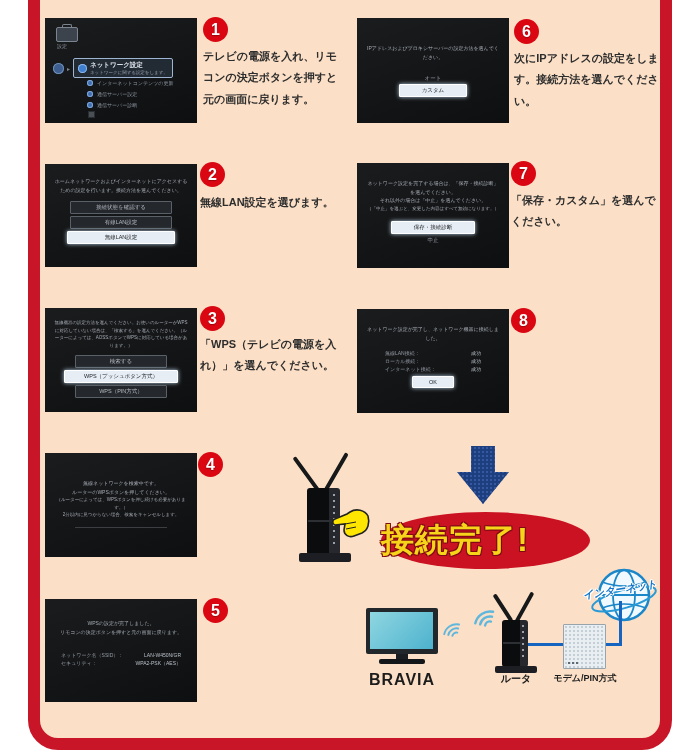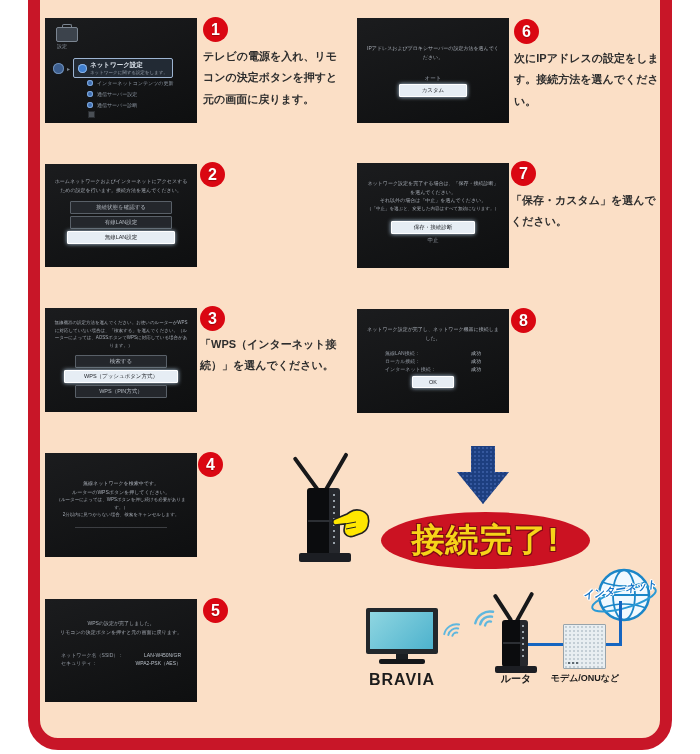--- a/index.html
+++ b/index.html
@@ -54,21 +54,21 @@
                 border-radius:3px;}
   .router .leds{position:absolute;width:2px;background:repeating-linear-gradient(
                 #9aa3ab 0 2px,transparent 2px 6px);}
   .router .split{position:absolute;height:2px;background:#2c2f34;}
   .router .base{position:absolute;background:#1c1e23;border-radius:2px;}
   
   .big-arrow{position:absolute;left:457px;top:446px;width:52px;height:58px;background:#1d3f80;
      background-image:radial-gradient(#35589e 1px,transparent 1px);background-size:4px 4px;
      clip-path:polygon(27% 0,73% 0,73% 45%,100% 45%,50% 100%,0 45%,27% 45%);}
   .complete{position:absolute;left:381px;top:512px;width:209px;height:57px;background:#cb1222;
-     border-radius:50%;display:flex;align-items:center;justify-content:center;}
+     border-radius:50%;display:flex;align-items:center;justify-content:flex-start;}
   .complete span{font-size:33px;font-weight:bold;color:#f6d419;letter-spacing:1px;
      text-shadow:1px 1px 0 #7e0a14,-1px 1px 0 #7e0a14,1px -1px 0 #7e0a14,-1px -1px 0 #7e0a14;}
   
   .tv-frame{position:absolute;left:366px;top:608px;width:72px;height:46px;background:#22272b;
             border-radius:2px;}
   .tv-screen{position:absolute;left:4px;top:4px;right:5px;bottom:5px;
              background:linear-gradient(135deg,#8fd6e1,#4db2cd);}
   .tv-neck{position:absolute;left:396px;top:654px;width:12px;height:5px;background:#1a1e22;}
   .tv-base{position:absolute;left:379px;top:659px;width:46px;height:5px;background:#14171a;
            border-radius:2px;}
@@ -122,29 +122,30 @@
   <div class="badge" style="left:203px;top:17px">1</div>
   <div class="instr" style="left:203px;top:46px;width:142px">テレビの電源を入れ、リモコンの決定ボタンを押すと元の画面に戻ります。</div>
 
   <div class="shot" style="left:45px;top:164px;height:103px">
     <div class="sdesc" style="margin-top:13px">ホームネットワークおよびインターネットにアクセスするための設定を行います。接続方法を選んでください。</div>
     <div class="sbtn" style="width:96px;margin-top:7px">接続状態を確認する</div>
     <div class="sbtn" style="width:96px">有線LAN設定</div>
     <div class="sbtn sel" style="width:102px">無線LAN設定</div>
   </div>
   <div class="badge" style="left:200px;top:162px">2</div>
+  <div class="instr" style="left:200px;top:192px;width:148px">無線LAN設定を選びます。</div>
 
   <div class="shot" style="left:45px;top:308px;height:104px">
     <div class="sdesc" style="margin-top:11px;font-size:4.5px">無線機器の設定方法を選んでください。お使いのルーターがWPSに対応していない場合は、「検索する」を選んでください。（ルーターによっては、AOSSボタンでWPSに対応している場合があります。）</div>
     <div class="sbtn" style="width:86px;margin-top:5px">検索する</div>
     <div class="sbtn sel" style="width:108px">WPS（プッシュボタン方式）</div>
     <div class="sbtn" style="width:86px">WPS（PIN方式）</div>
   </div>
   <div class="badge" style="left:200px;top:306px">3</div>
-  <div class="instr" style="left:200px;top:334px;width:150px">「WPS（インターネット接続）」を選んでください。</div>
+  <div class="instr" style="left:200px;top:334px;width:150px">「WPS（テレビの電源を入れ）」を選んでください。</div>
 
   <div class="shot" style="left:45px;top:453px;height:104px">
     <div class="sdesc" style="margin-top:26px">無線ネットワークを検索中です。</div>
     <div class="sdesc">ルーターのWPSボタンを押してください。</div>
     <div class="sdesc" style="font-size:4.5px">（ルーターによっては、WPSボタンを押し続ける必要があります。）</div>
     <div class="sdesc" style="font-size:4.5px">2分以内に見つからない場合、検索をキャンセルします。</div>
     <div class="s4line"></div>
   </div>
   <div class="badge" style="left:198px;top:452px">4</div>
 
@@ -249,14 +250,14 @@
     <div class="body" style="left:8px;top:30px;width:26px;height:47px"></div>
     <div class="split" style="left:9px;top:52px;width:18px"></div>
     <div class="leds" style="left:28px;top:35px;height:36px"></div>
     <div class="base" style="left:1px;top:76px;width:42px;height:7px"></div>
   </div>
   <div class="diag-label" style="left:486px;top:672px;width:60px;font-size:10px">ルータ</div>
 
   <div class="modem">
       <i></i>
     </div>
-  <div class="diag-label" style="left:543px;top:672px;width:84px;font-size:9px">モデム/ONUなど</div>
+  <div class="diag-label" style="left:543px;top:672px;width:84px;font-size:9px">モデム/PIN方式</div>
 </div>
 
 </body></html>

